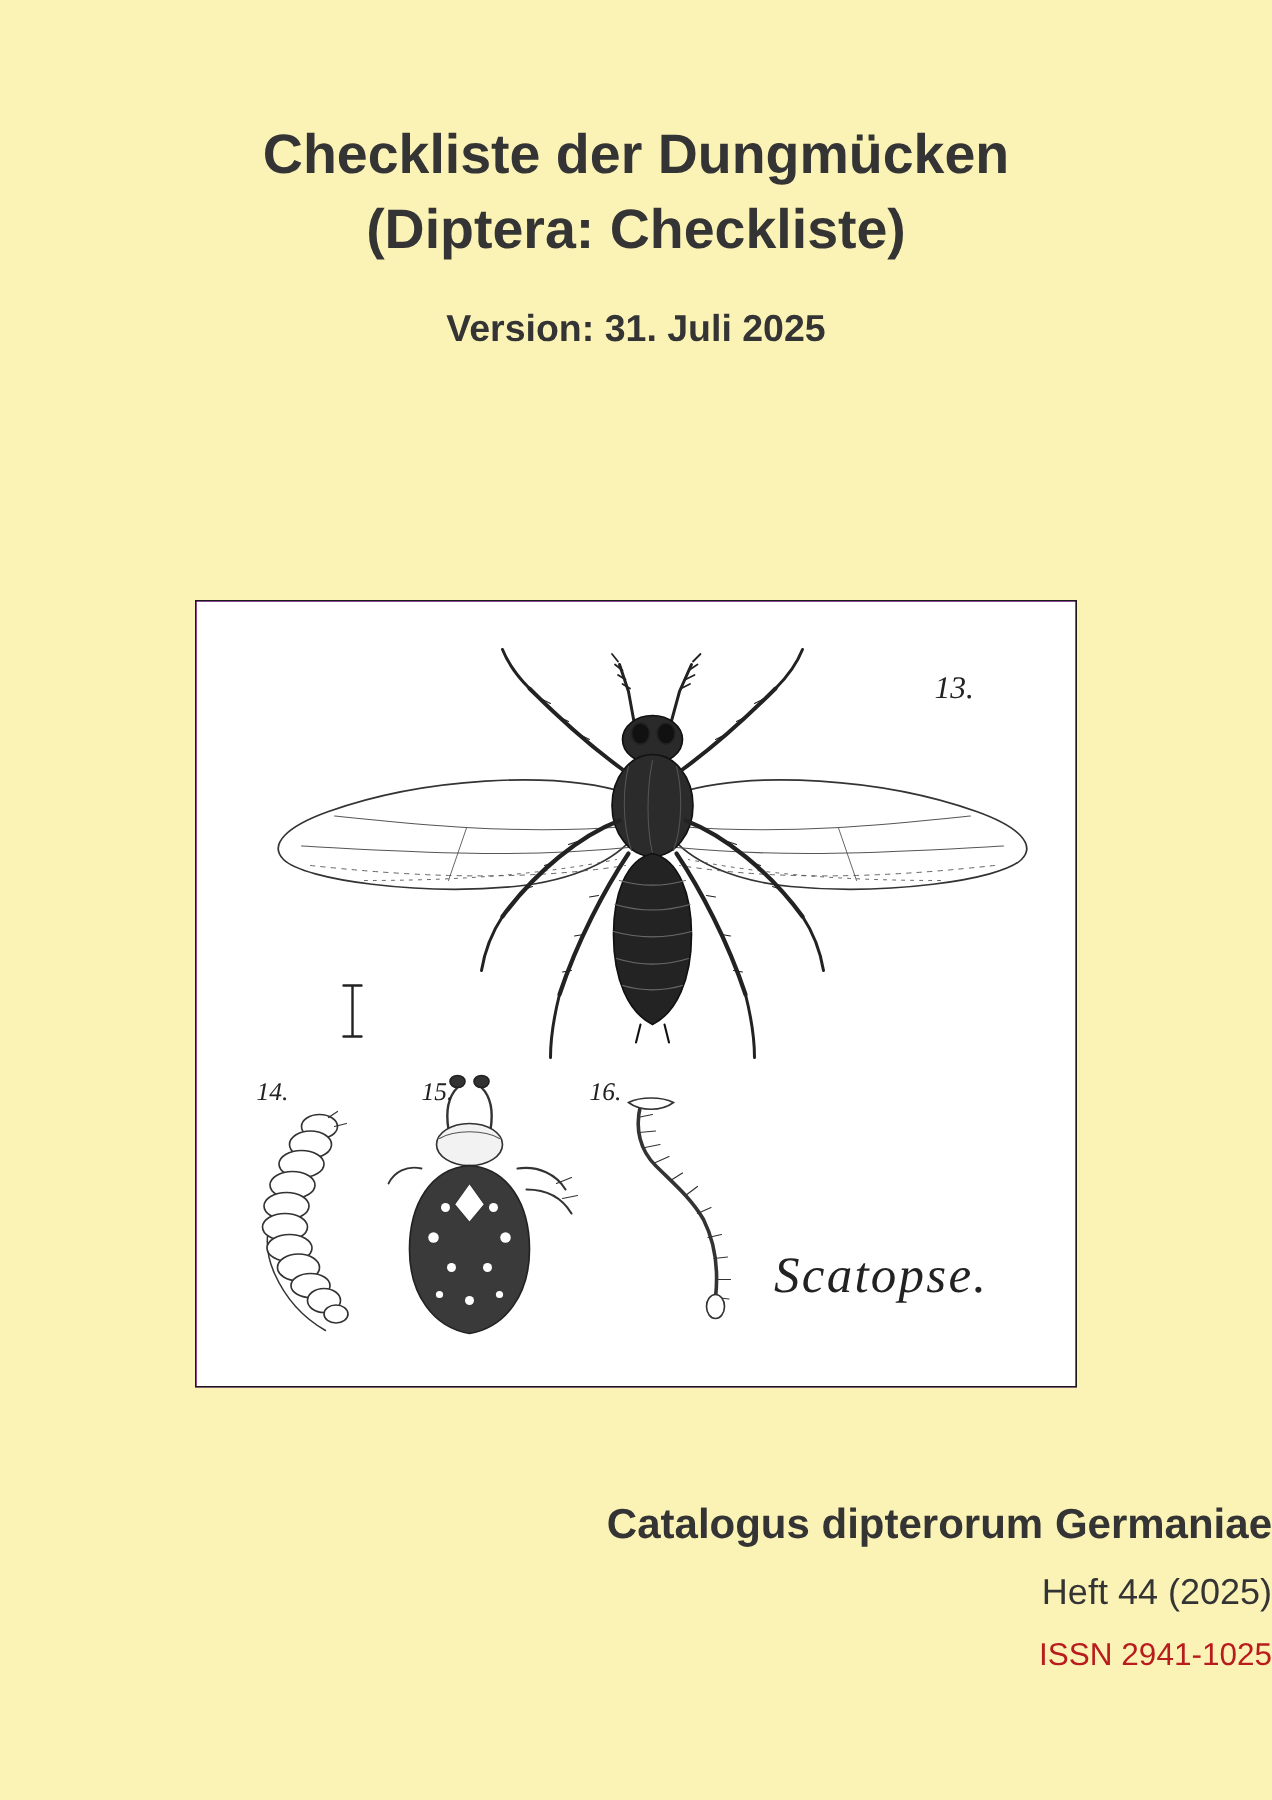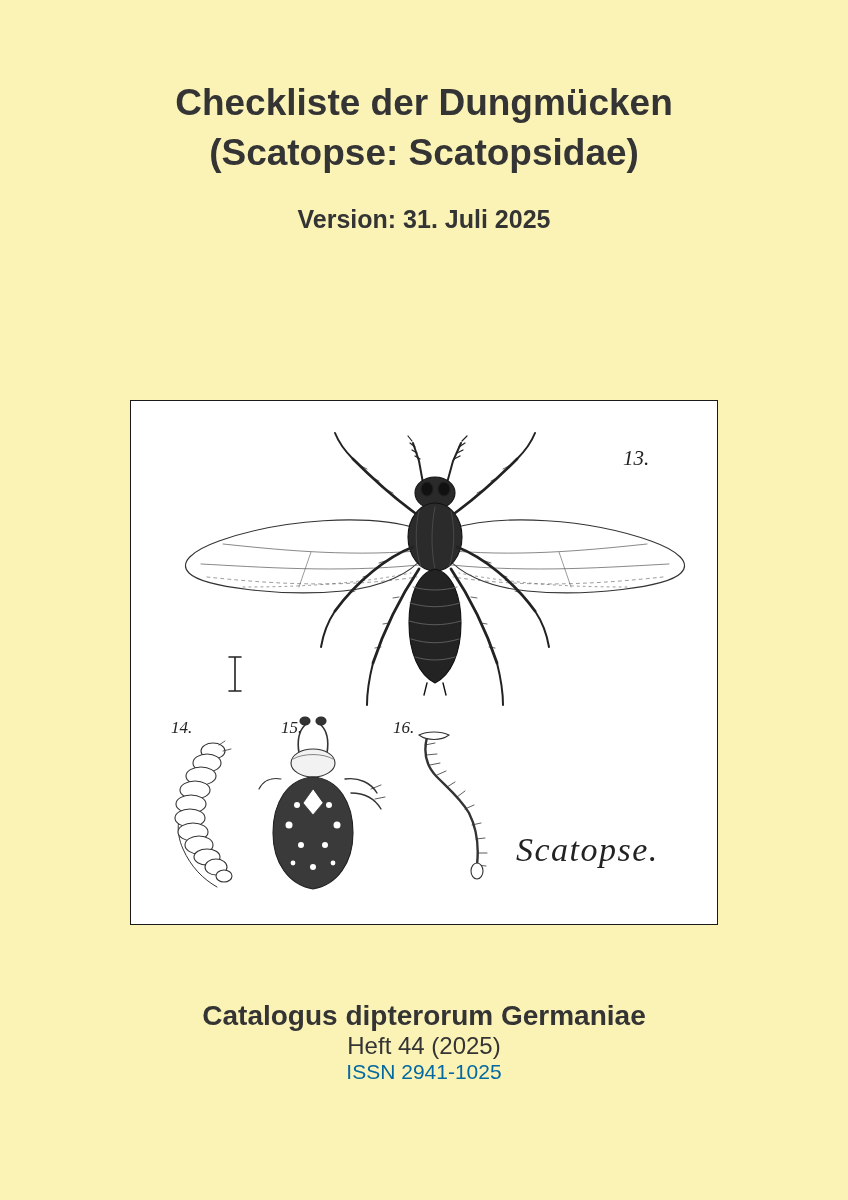--- a/index.html
+++ b/index.html
@@ -53,44 +53,46 @@
     overflow: hidden;
   }
   .plate-frame svg {
     display: block;
   }
   .footer {
     position: absolute;
     left: 0;
     top: 1000px;
     width: 848px;
-    text-align: center;
+    text-align: right;
   }
   .series {
     font-size: 28px;
     font-weight: bold;
     color: #343434;
   }
   .issue {
+    margin-top: 16px;
     font-size: 24px;
     color: #343434;
   }
   .issn {
+    margin-top: 16px;
     font-size: 21px;
-    color: #0369a1;
+    color: #b91c1c;
   }
 </style>
 </head>
 <body>
 
 <div class="page">
 
   <div class="title-block">
     <div class="title-line">Checkliste der Dungmücken</div>
-    <div class="title-line">(Scatopse: Scatopsidae)</div>
+    <div class="title-line">(Diptera: Checkliste)</div>
     <div class="version">Version: 31. Juli 2025</div>
   </div>
 
   <div class="plate-frame">
     <svg width="586" height="523" viewBox="0 0 586 523" xmlns="http://www.w3.org/2000/svg">
       <rect x="0" y="0" width="586" height="523" fill="#ffffff"></rect>
 
       <g stroke="#222" fill="none" stroke-width="1.1" stroke-linecap="round">
 
         <path d="M288 128 C238 112 150 118 88 140 C60 150 48 162 58 172 C72 186 150 196 212 190 C252 186 280 172 292 156 Z" fill="#ffffff" stroke="#333" stroke-width="1.1"></path>

